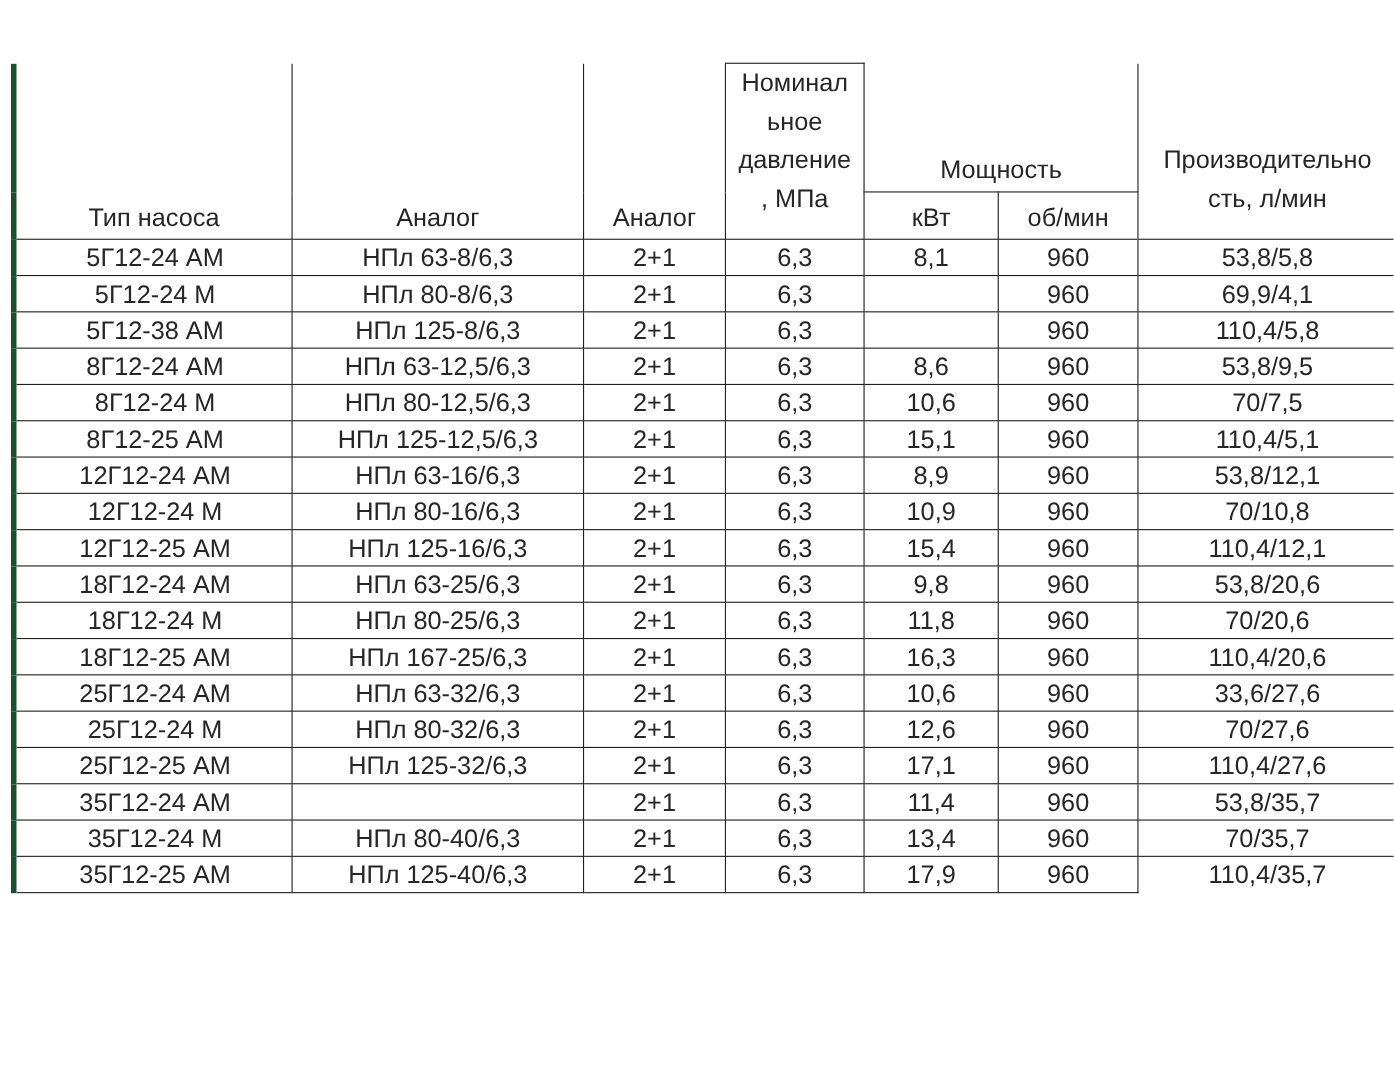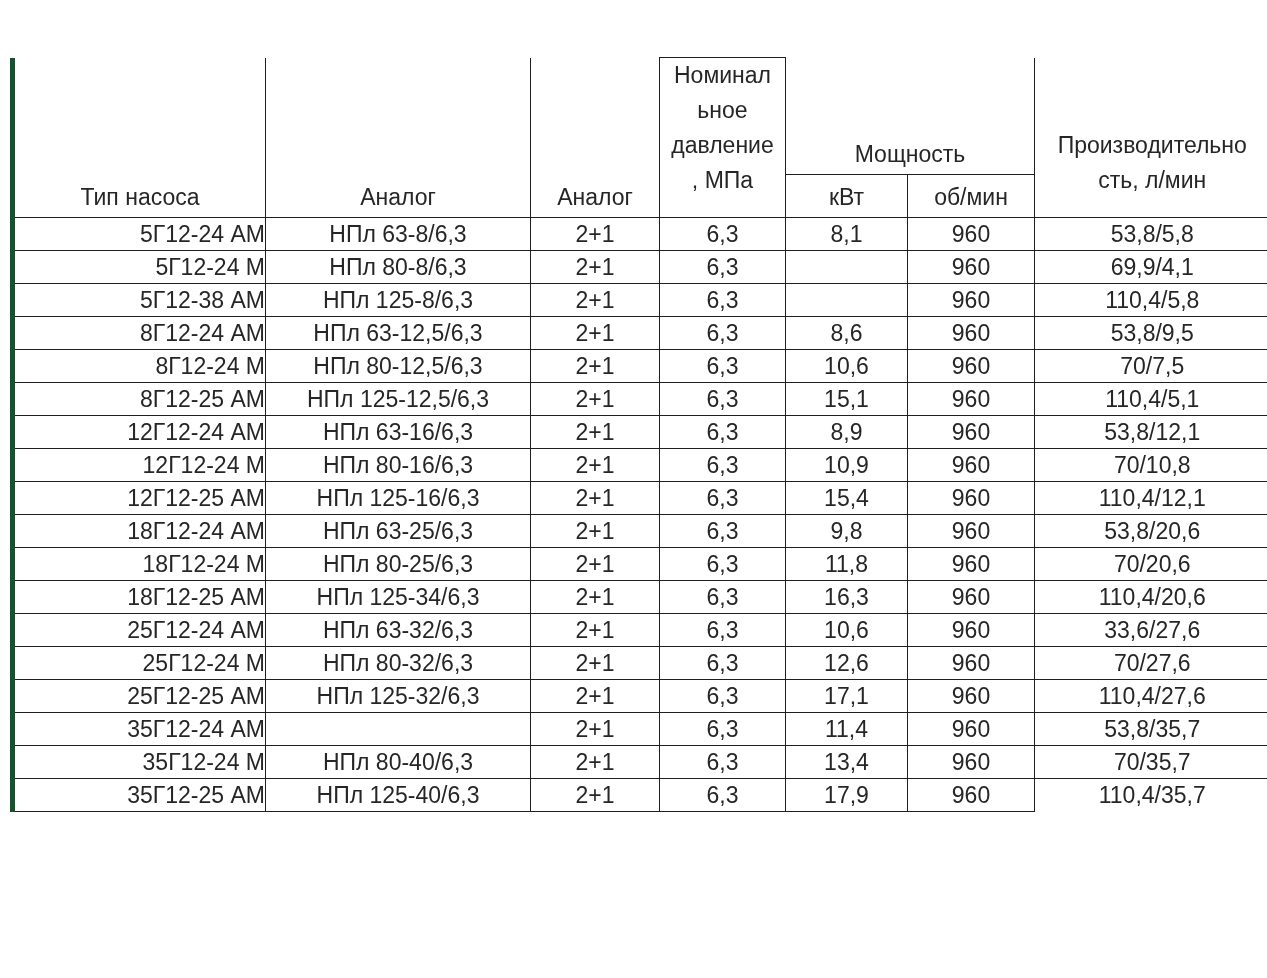--- a/index.html
+++ b/index.html
@@ -46,21 +46,21 @@
   }
   th.wrap {
     white-space: pre-line;
     line-height: 35px;
     padding-bottom: 19px;
   }
   td {
     text-align: center;
     vertical-align: middle;
   }
-  td.a-left { text-align: right; padding-left: 2px; }
+  td.a-left { text-align: center; padding-left: 2px; }
 
   
   .bl { border-left:   5px solid #14532d; }
   .br { border-right:  1px solid #1f1f1f; }
   .bb { border-bottom: 1px solid #1f1f1f; }
   .bt { border-top:    1px solid #1f1f1f; }
 </style>
 </head>
 <body>
 
@@ -188,21 +188,21 @@
           <td class="a-left bl br bb">18Г12-24 М</td>
           <td class="br bb">НПл 80-25/6,3</td>
           <td class="br bb">2+1</td>
           <td class="br bb">6,3</td>
           <td class="br bb">11,8</td>
           <td class="br bb">960</td>
           <td class="bb">70/20,6</td>
         </tr>
         <tr>
           <td class="a-left bl br bb">18Г12-25 АМ</td>
-          <td class="br bb">НПл 125-34/6,3</td>
+          <td class="br bb">НПл 167-25/6,3</td>
           <td class="br bb">2+1</td>
           <td class="br bb">6,3</td>
           <td class="br bb">16,3</td>
           <td class="br bb">960</td>
           <td class="bb">110,4/20,6</td>
         </tr>
         <tr>
           <td class="a-left bl br bb">25Г12-24 АМ</td>
           <td class="br bb">НПл 63-32/6,3</td>
           <td class="br bb">2+1</td>

